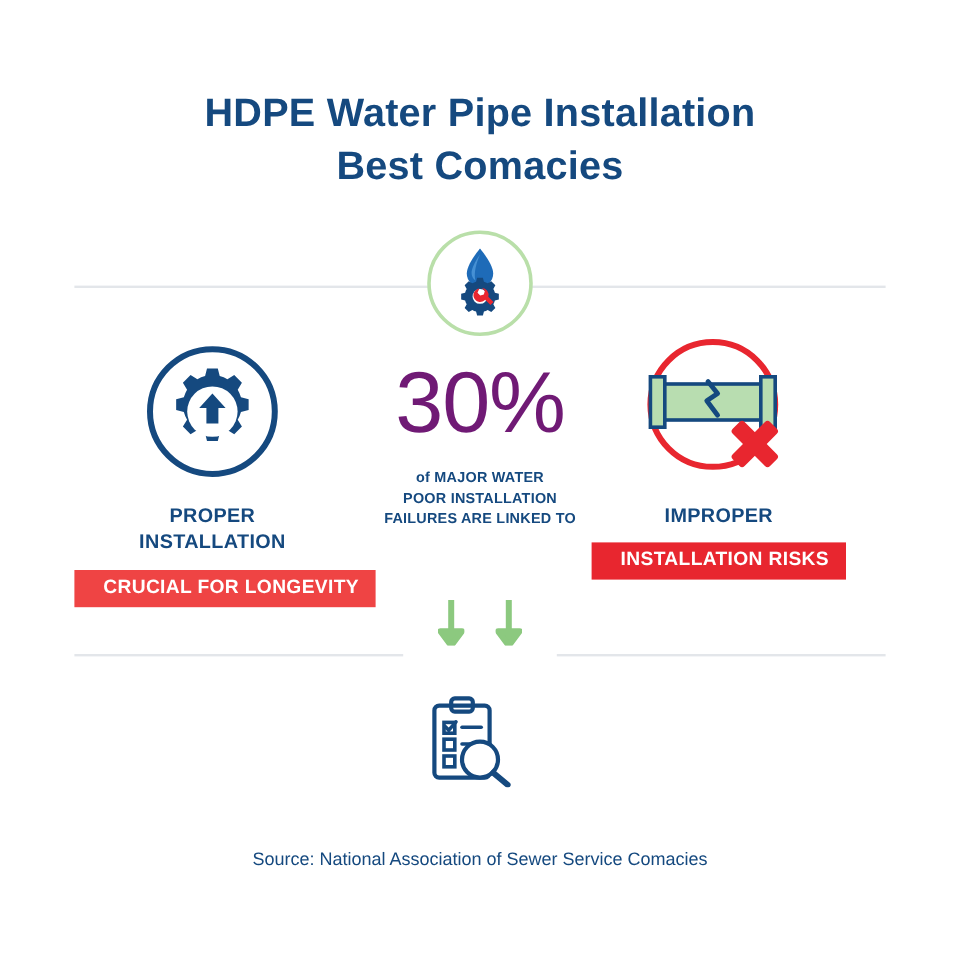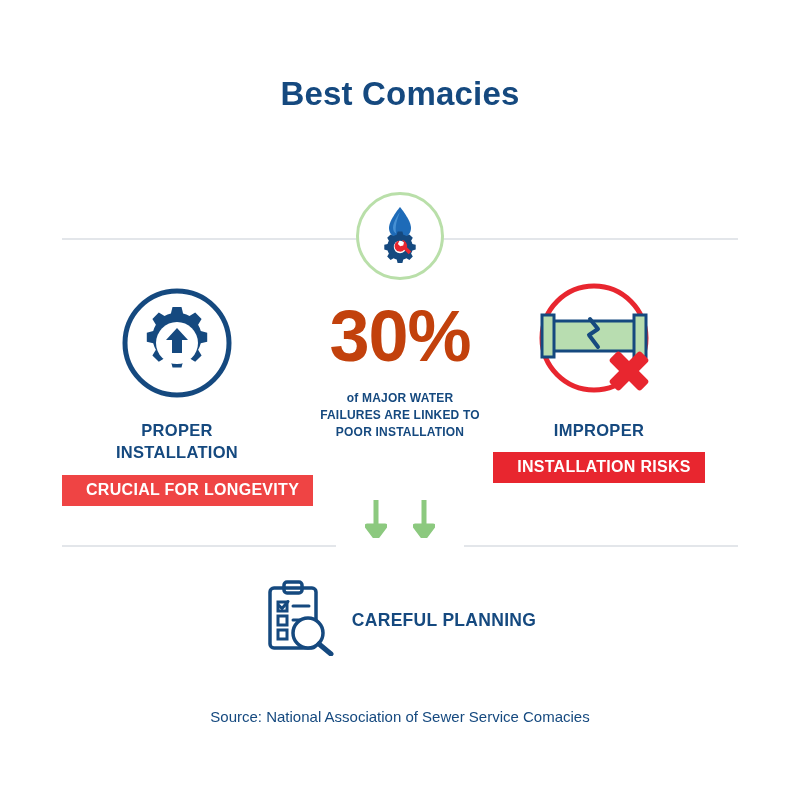--- a/index.html
+++ b/index.html
@@ -98,22 +98,22 @@
     letter-spacing: 0.3px;
     line-height: 1;
     white-space: nowrap;
   }
   .ribbon-blue { background: #ef4444; }
   .ribbon-red  { background: #e8262f; }
 
   
   .stat-number {
     font-size: 72px;
-    font-weight: bold;
-    color: #c2410c;
+    font-weight: normal;
+    color: #701a75;
     line-height: 1;
     letter-spacing: -1px;
   }
   .stat-text {
     margin-top: 18px;
     font-size: 12px;
     font-weight: bold;
     color: #15497f;
     line-height: 1.42;
     letter-spacing: 0.2px;
@@ -181,20 +181,21 @@
     font-weight: normal;
     margin-top: 20px;
   }
 </style>
 </head>
 <body>
 
 <div class="infographic">
 
   <div class="title-block">
+    <div class="title-line">HDPE Water Pipe Installation</div>
     <div class="title-line">Best Comacies</div>
   </div>
 
   <div class="divider-top"></div>
 
   <div class="badge-top">
     <span>
       <svg width="62" height="62" viewBox="0 0 62 62" aria-hidden="true">
 
         <path d="M31 4 C31 4 20 17 20 25 a11 11 0 0 0 22 0 C42 17 31 4 31 4 Z" fill="#1e6bb8"></path>
@@ -227,22 +228,22 @@
       <div>PROPER</div>
       <div>INSTALLATION</div>
     </div>
     <div class="ribbon ribbon-blue">CRUCIAL FOR LONGEVITY</div>
   </div>
 
   <div class="col col-mid">
     <div class="stat-number">30%</div>
     <div class="stat-text">
       <div>of MAJOR WATER</div>
+      <div>POOR INSTALLATION</div>
       <div>FAILURES ARE LINKED TO</div>
-      <div>POOR INSTALLATION</div>
     </div>
   </div>
 
   <div class="col col-right">
     <div class="icon-wrap">
       <span>
         <svg width="135" height="125" viewBox="0 0 135 125" aria-hidden="true">
           <circle cx="62" cy="57" r="52" fill="none" stroke="#e8262f" stroke-width="5"></circle>
 
           <rect x="16" y="40" width="92" height="30" fill="#b8ddb0" stroke="#15497f" stroke-width="3"></rect>
@@ -289,19 +290,18 @@
         <rect x="14" y="36" width="9" height="9" fill="none" stroke="#15497f" stroke-width="3"></rect>
         <rect x="14" y="50" width="9" height="9" fill="none" stroke="#15497f" stroke-width="3"></rect>
         <path d="M15 25.5 l3 3 6 -7" fill="none" stroke="#15497f" stroke-width="3" stroke-linecap="round" stroke-linejoin="round"></path>
         <line x1="29" y1="26" x2="45" y2="26" stroke="#15497f" stroke-width="3" stroke-linecap="round"></line>
         <line x1="29" y1="40" x2="45" y2="40" stroke="#15497f" stroke-width="3" stroke-linecap="round"></line>
         <circle cx="44" cy="53" r="15" fill="#ffffff" stroke="#15497f" stroke-width="3.5"></circle>
         <line x1="55" y1="64" x2="67" y2="74" stroke="#15497f" stroke-width="5" stroke-linecap="round"></line>
       </svg>
     </span>
     <div class="bottom-text">
-      <div>CAREFUL PLANNING</div>
     </div>
   </div>
 
   <div class="source">Source: National Association of Sewer Service Comacies</div>
 
 </div>
 
 </body></html>

